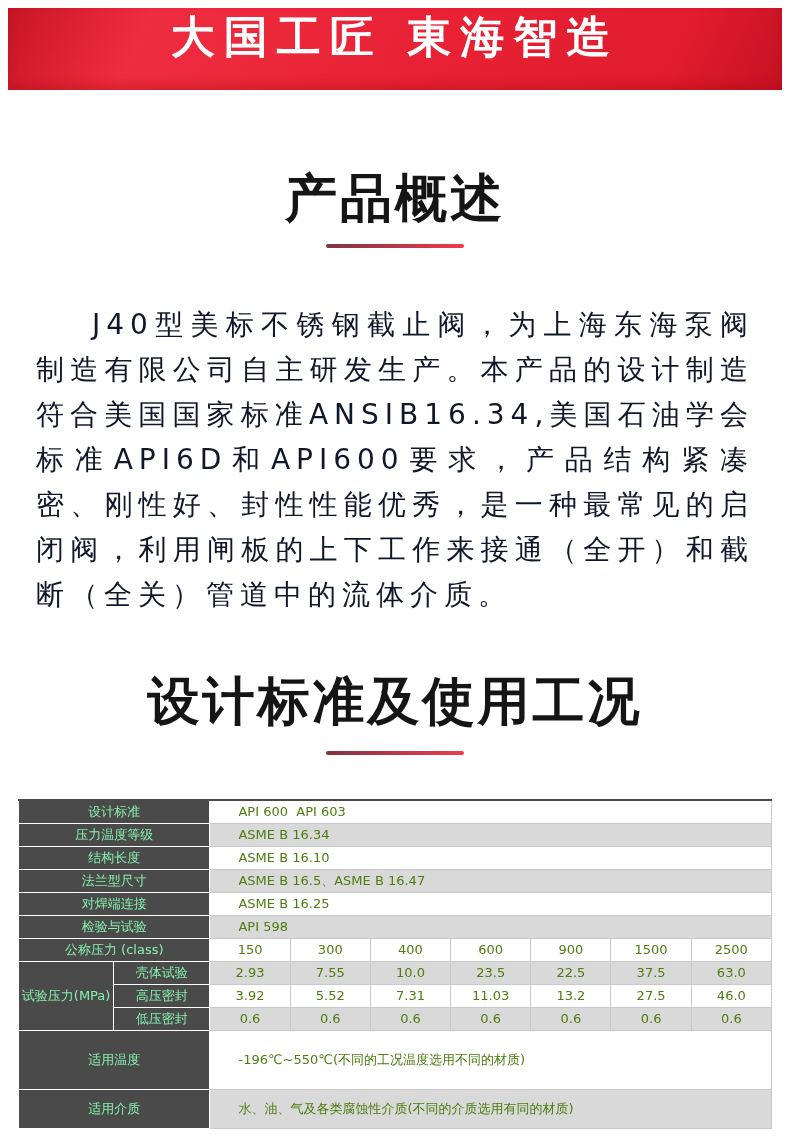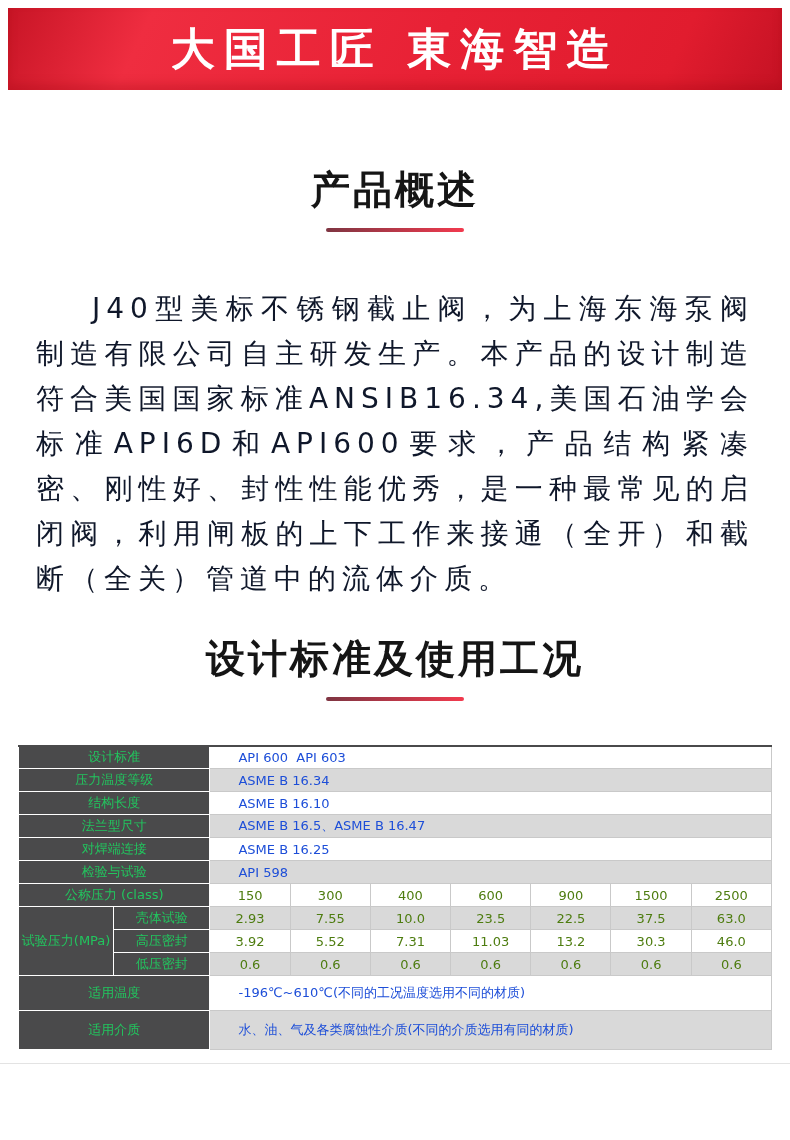--- a/index.html
+++ b/index.html
@@ -6,72 +6,72 @@
   body{
     width:790px;height:1140px;
     background:#ffffff;
     font-family:"DejaVu Sans","Liberation Sans",sans-serif;
     overflow:hidden;
   }
   
   .banner{
     margin:8px 8px 0 8px;
     height:82px;
-    display:flex;align-items:center;justify-content:center;
+    display:flex;align-items:flex-start;justify-content:center;
     color:#ffffff;
     font-size:44px;font-weight:700;letter-spacing:9px;
     background:linear-gradient(115deg,#c81526 0%,#ef2d40 18%,#e82135 55%,#e11c2e 85%,#c51224 100%);
     box-shadow:inset 0 -6px 10px rgba(150,0,10,.25);
   }
   
   .section-title{text-align:center;}
   .section-title h2{
-    margin:0;font-size:39px;line-height:1.25;letter-spacing:3px;
+    margin:0;font-size:52px;line-height:1.25;letter-spacing:3px;
     color:#151515;font-weight:700;
   }
   .underline{
     width:138px;height:4px;margin:13px auto 0;
     background:linear-gradient(90deg,#7e3542,#f23a4e);
     border-radius:2px;
   }
   .ov-title{margin-top:76px;}
-  .specs-title{margin-top:34px;}
+  .specs-title{margin-top:56px;font-family:Liberation Mono, monospace;}
   
   .para{
     margin:54px 36px 0 36px;
     font-size:28px;line-height:45px;letter-spacing:6px;
     color:#0f172a;text-align:justify;text-indent:2em;
     font-weight:400;
   }
   
   table.specs{
     margin:44px auto 0 auto;width:754px;
     border-collapse:collapse;table-layout:fixed;
     border-top:2px solid #4a4a4b;
     font-size:13px;
   }
   table.specs td{padding:0 2px;}
   .lbl{
-    background:#4a4a4b;color:#22c55e;
+    background:#4a4a4b;color:#86efac;
     text-align:center;border:1px solid #ffffff;
     font-weight:400;
   }
   .val{
-    background:#ffffff;color:#1d4ed8;
+    background:#ffffff;color:#4d7c0f;
     text-align:left;padding-left:28px !important;
     border:1px solid #c9c9c9;
     white-space:pre-wrap;
   }
   .num{
     background:#ffffff;color:#4d7c0f;
     text-align:center;border:1px solid #c9c9c9;
   }
   tr.shade .val, tr.shade .num{background:#d9d9d9;margin-top:29px;}
   .r-s{height:23px;}
-  .r-m{height:35px;margin-top:19px;}
+  .r-m{height:59px;margin-top:19px;}
   .r-l{height:39px;}
   .bottom-divider{
     margin:13px 0 0 0;height:14px;
     border-top:1px solid #e3e3e3;
   }
 </style>
 </head>
 <body>
 
 <div class="page">
@@ -150,36 +150,36 @@
           <td class="num">37.5</td>
           <td class="num">63.0</td>
         </tr>
         <tr class="r-s">
           <td class="lbl">高压密封</td>
           <td class="num">3.92</td>
           <td class="num">5.52</td>
           <td class="num">7.31</td>
           <td class="num">11.03</td>
           <td class="num">13.2</td>
-          <td class="num">30.3</td>
+          <td class="num">27.5</td>
           <td class="num">46.0</td>
         </tr>
         <tr class="r-s shade">
           <td class="lbl">低压密封</td>
           <td class="num">0.6</td>
           <td class="num">0.6</td>
           <td class="num">0.6</td>
           <td class="num">0.6</td>
           <td class="num">0.6</td>
           <td class="num">0.6</td>
           <td class="num">0.6</td>
         </tr>
         <tr class="r-m">
           <td class="lbl" colspan="2">适用温度</td>
-          <td class="val" colspan="7">-196℃~610℃(不同的工况温度选用不同的材质)</td>
+          <td class="val" colspan="7">-196℃~550℃(不同的工况温度选用不同的材质)</td>
         </tr>
         <tr class="r-l shade">
           <td class="lbl" colspan="2">适用介质</td>
           <td class="val" colspan="7">水、油、气及各类腐蚀性介质(不同的介质选用有同的材质)</td>
         </tr>
       </tbody>
   </table>
 
   <div class="bottom-divider"></div>
 

